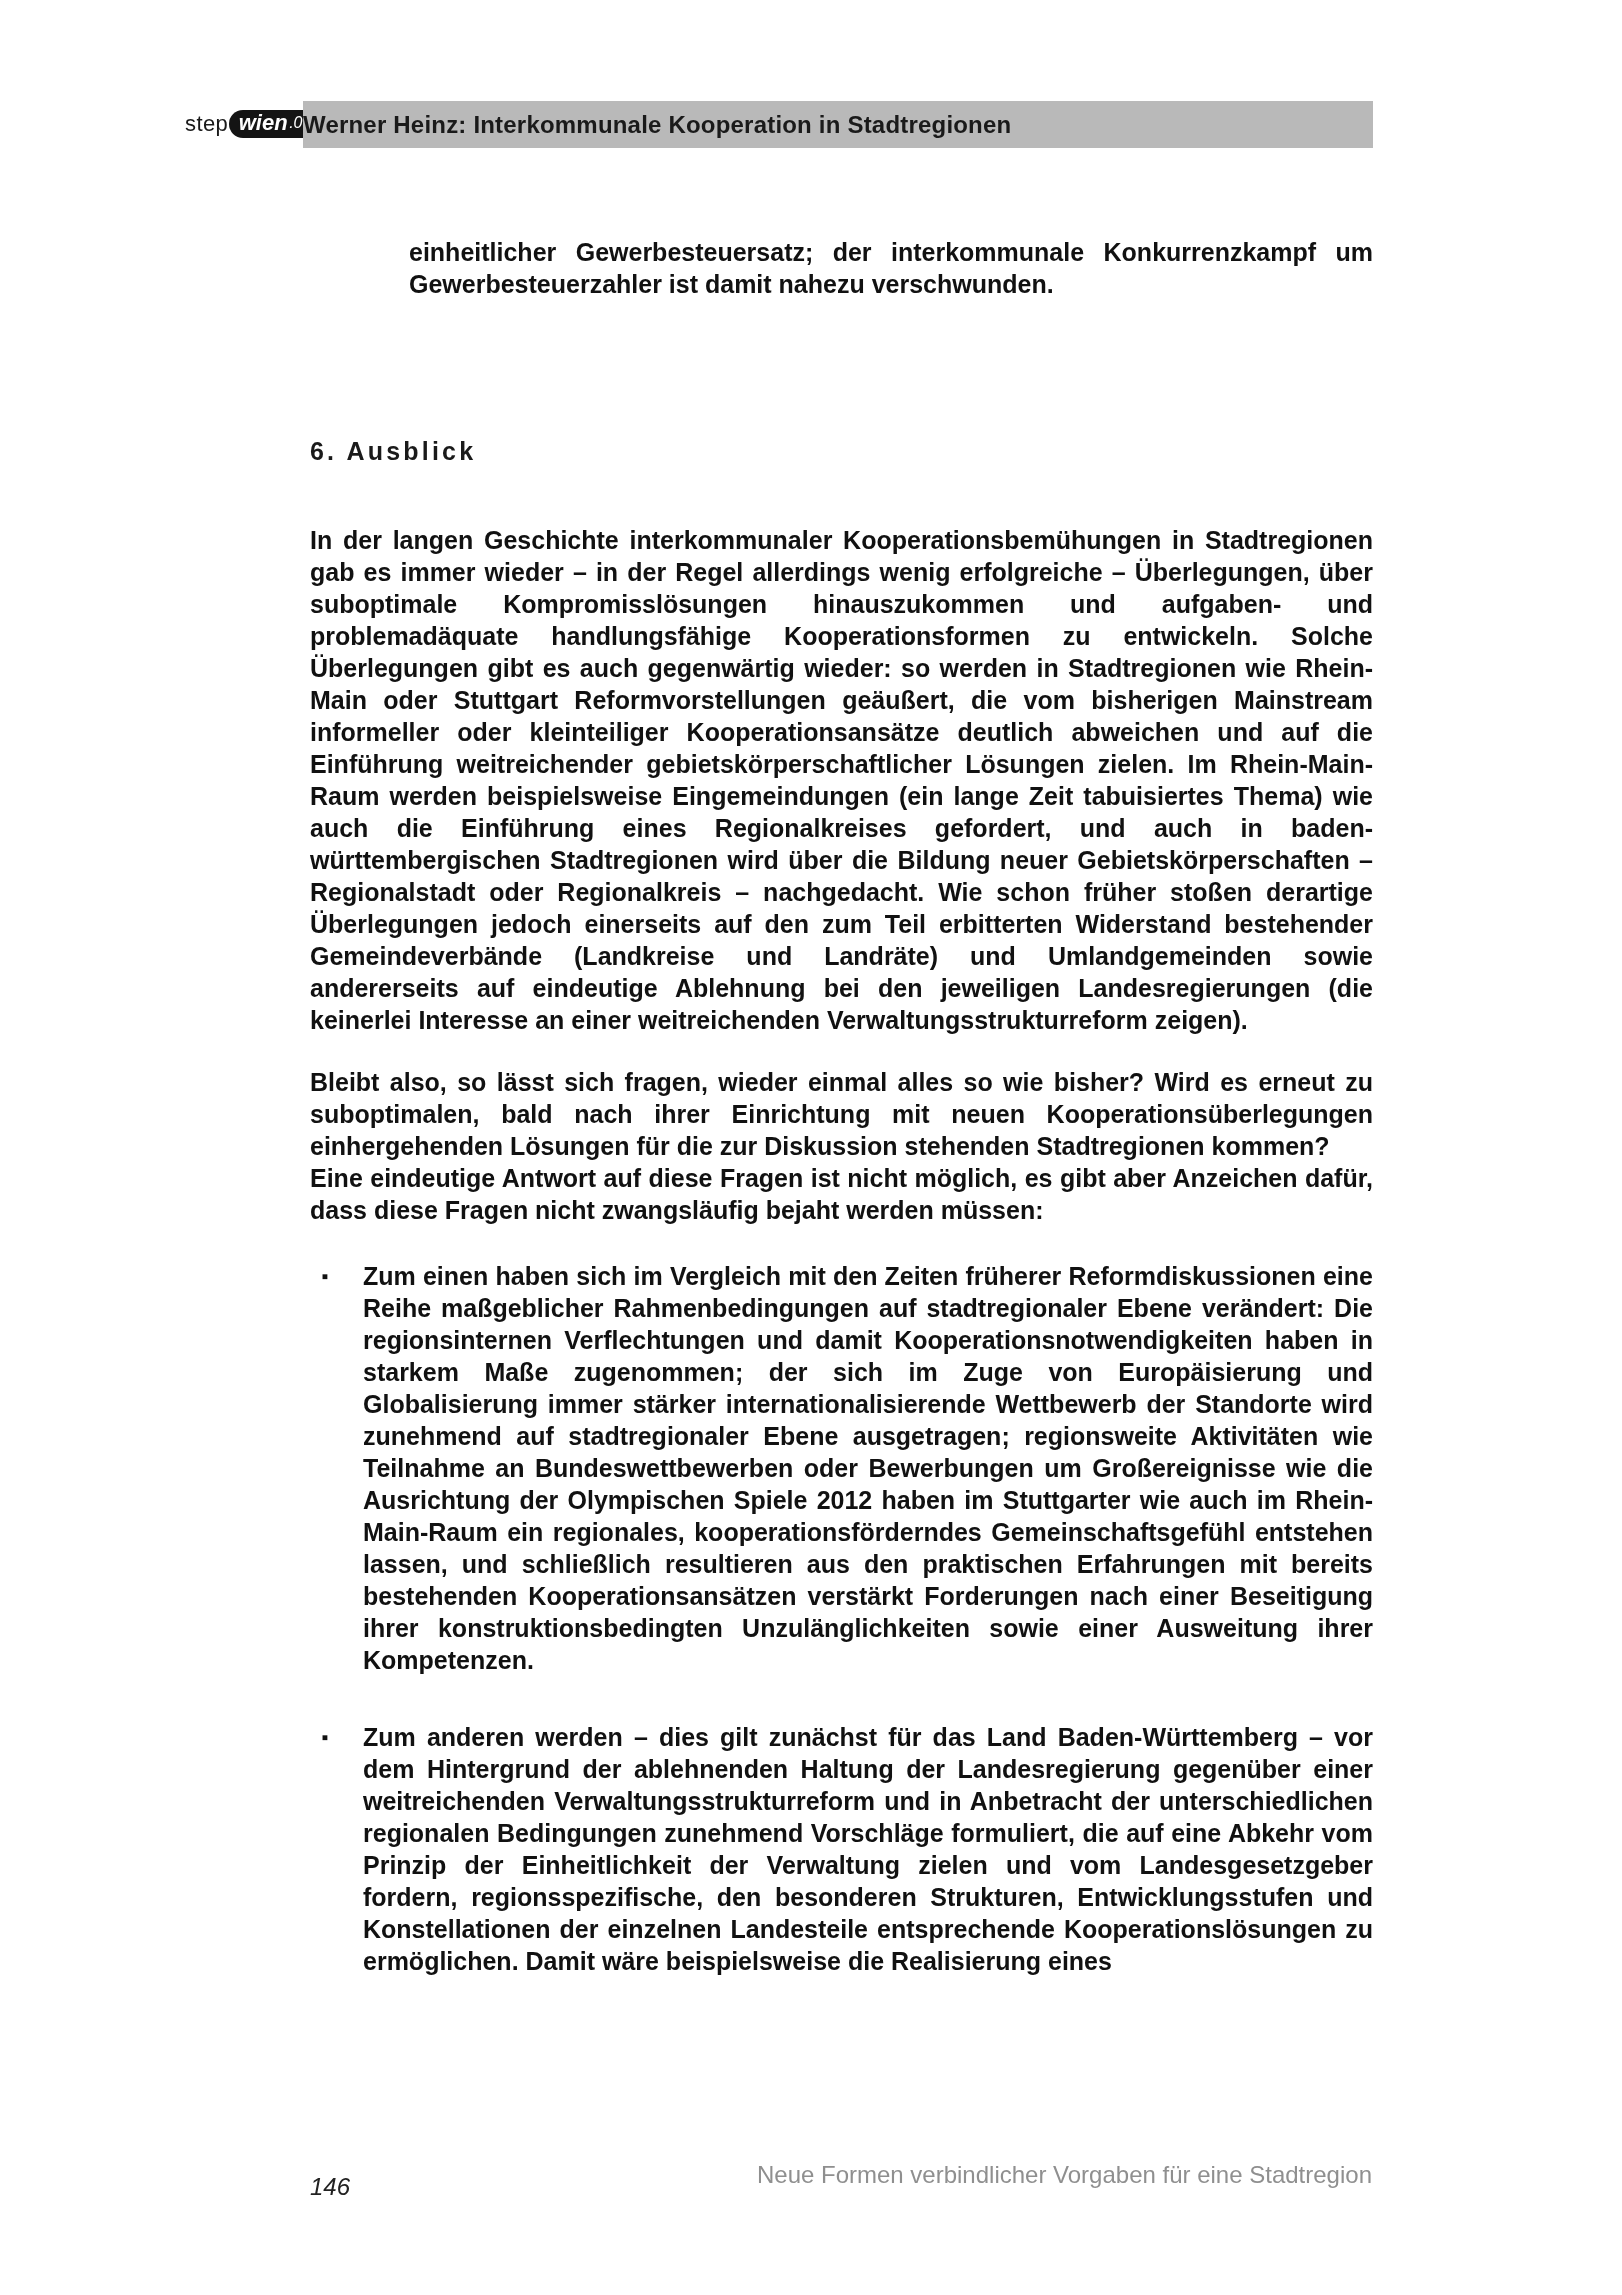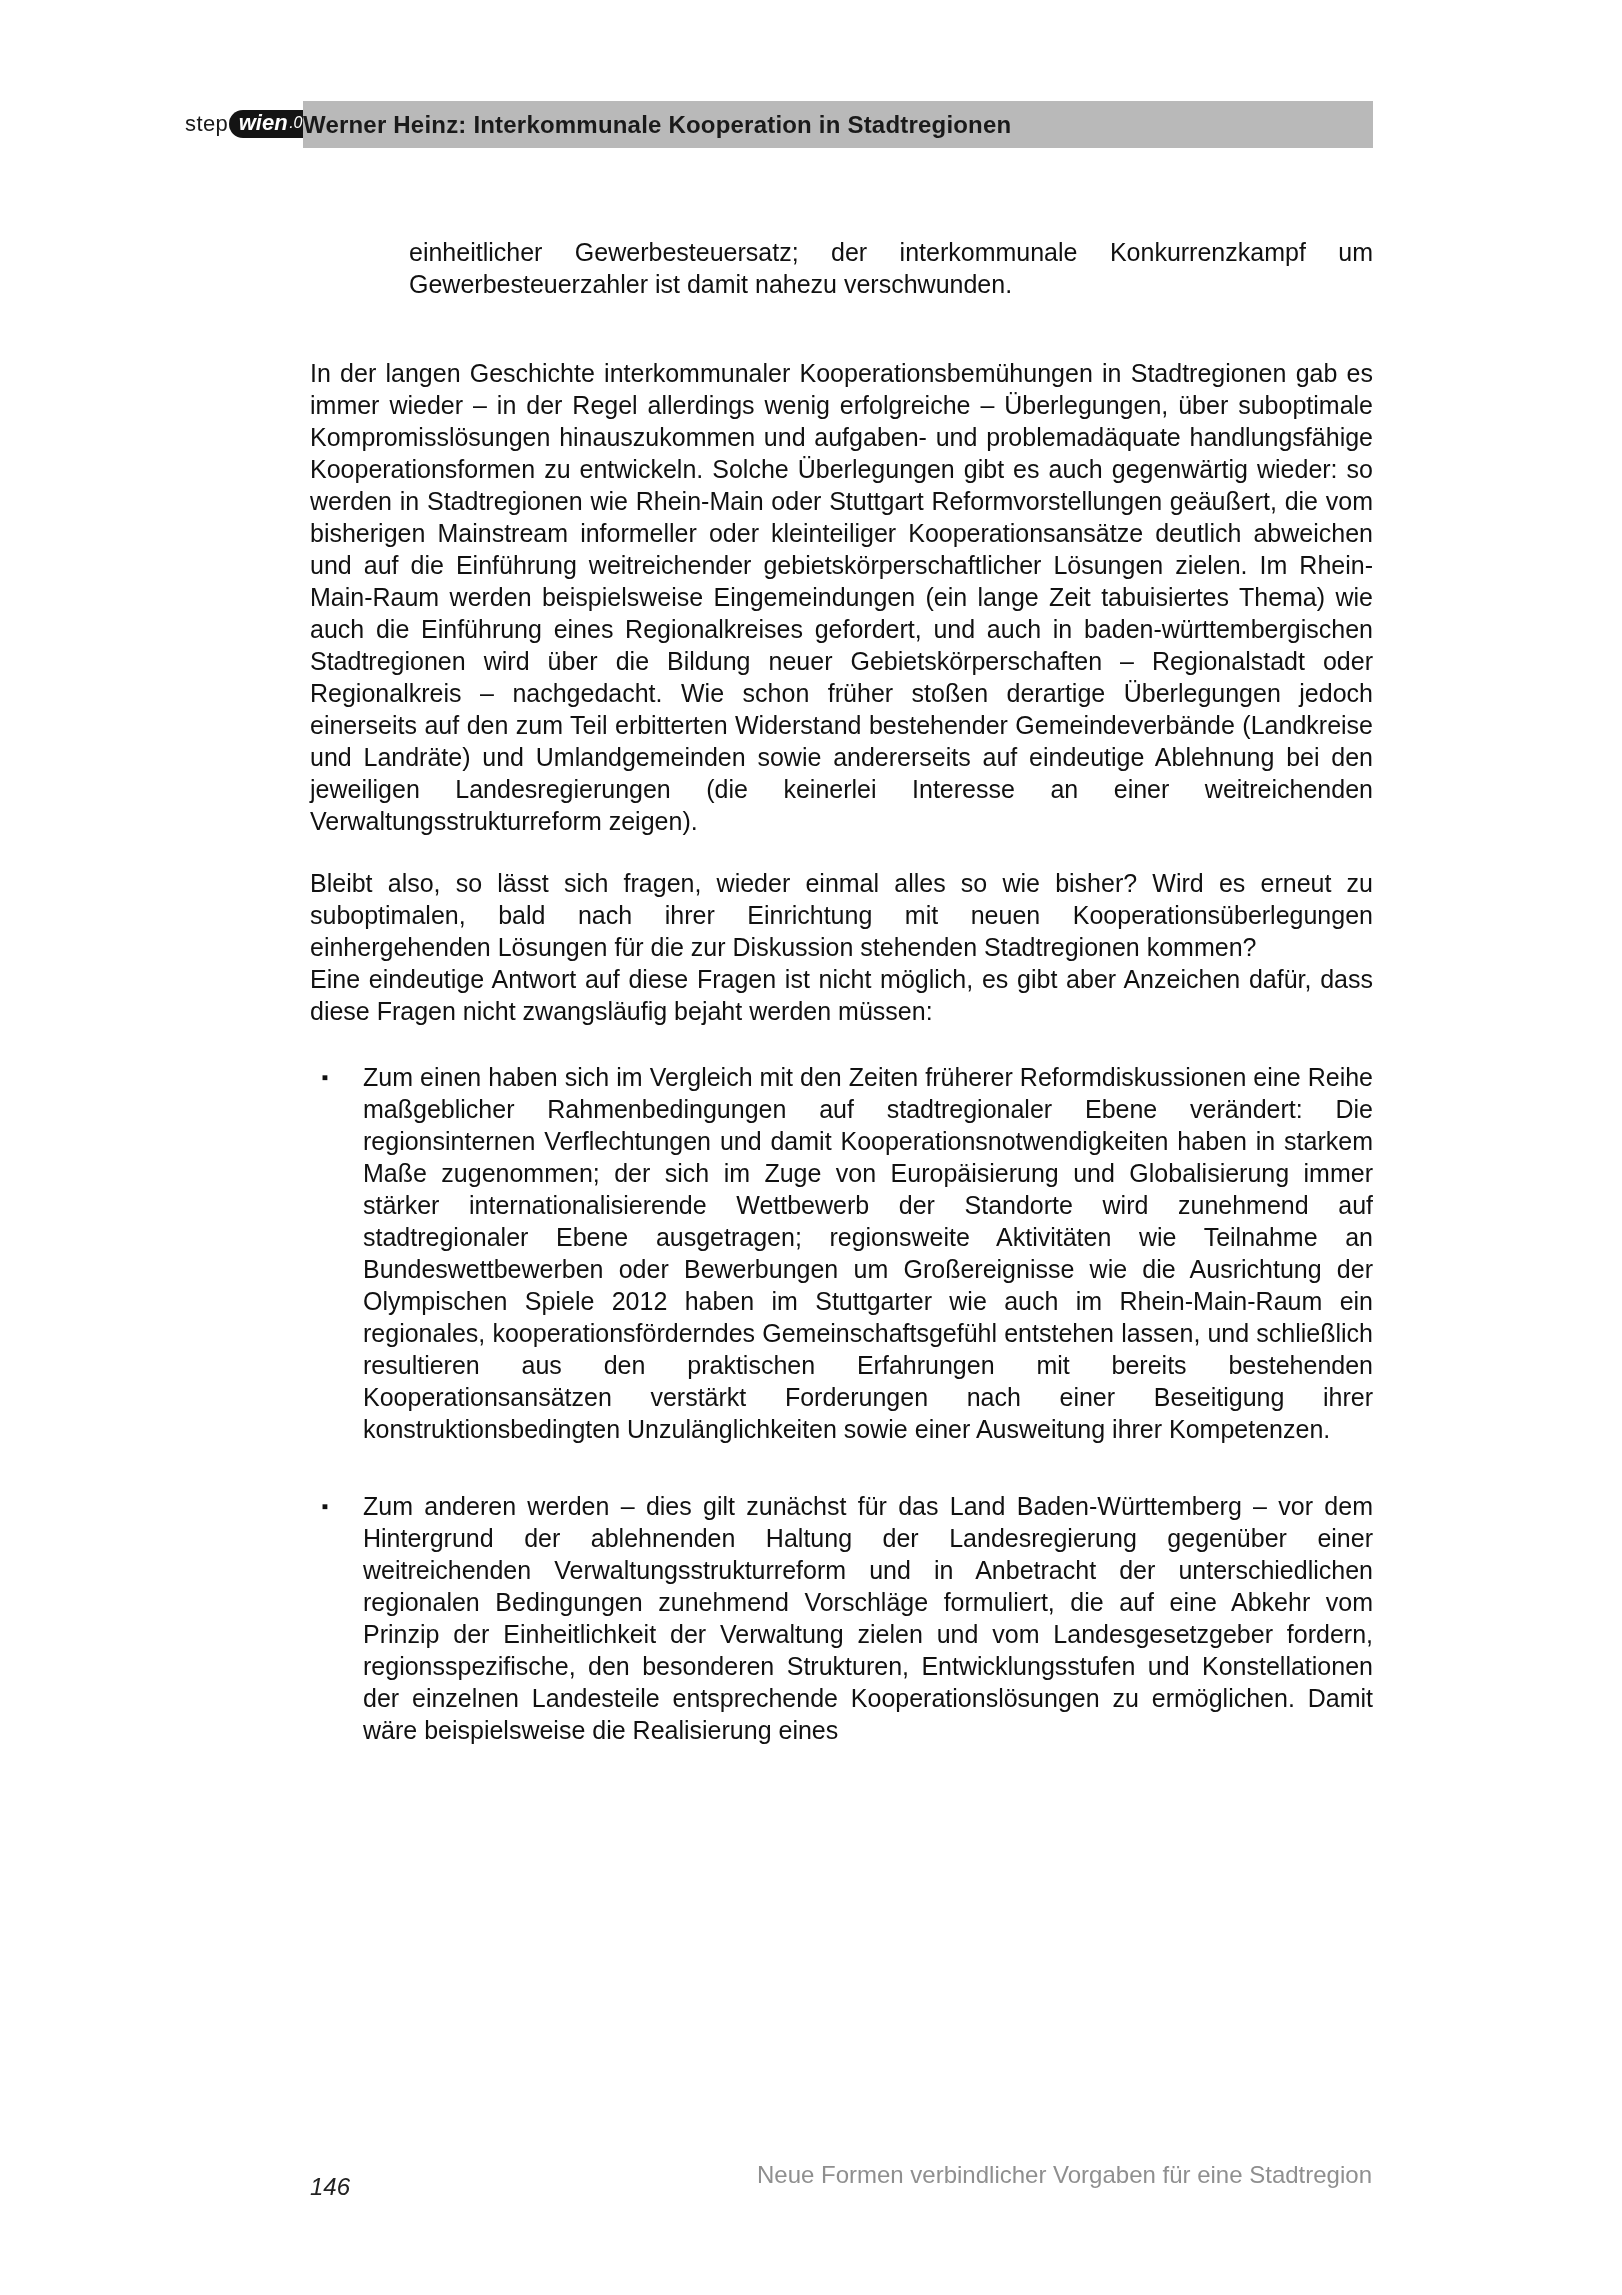--- a/index.html
+++ b/index.html
@@ -32,21 +32,21 @@
     background:var(--pill_bg);color:#ffffff;border-radius:18px;
     padding:2.4px 11.4px 4px 9.7px;margin-left:0.8px;
     font-size:22px;font-style:italic;font-weight:bold;line-height:1;
     display:flex;align-items:center;
   }
   .logo-suffix{font-size:16px;color:#ffffff;font-style:italic;font-weight:normal;margin-left:1.6px;}
 
   
   .content{
     position:absolute;left:310px;top:236px;width:1063px;
-    font-size:25px;line-height:32px;text-align:justify;
+    font-size:25px;line-height:32px;text-align:justify;font-weight:bold;
   }
   .intro{margin-left:99px;width:964px;box-sizing:border-box;}
   .section-heading{
     margin-top:135px;font-size:25px;letter-spacing:3.2px;color:#1a1a1a;
     text-align:left;
   }
   .para-1{margin-top:57px;}
   .para-2a{margin-top:30px;}
   .para-2b{margin-top:0;}
   .bullets{margin-top:34px;}
@@ -82,20 +82,21 @@
     </div>
     <div class="header-bar">
       <span class="header-title">Werner Heinz: Interkommunale Kooperation in Stadtregionen</span>
     </div>
   </div>
 
   <div class="content">
 
     <div class="intro">einheitlicher Gewerbesteuersatz; der interkommunale Konkurrenzkampf um Gewerbesteuerzahler ist damit nahezu verschwunden.</div>
 
+    <div class="section-heading">6. Ausblick</div>
 
     <div class="para-1">In der langen Geschichte interkommunaler Kooperationsbemühungen in Stadtregionen gab es immer wieder – in der Regel allerdings wenig erfolgreiche – Überlegungen, über suboptimale Kompromisslösungen hinauszukommen und aufgaben- und problemadäquate handlungsfähige Kooperationsformen zu entwickeln. Solche Überlegungen gibt es auch gegenwärtig wieder: so werden in Stadtregionen wie Rhein-Main oder Stuttgart Reformvorstellungen geäußert, die vom bisherigen Mainstream informeller oder kleinteiliger Kooperationsansätze deutlich abweichen und auf die Einführung weitreichender gebietskörperschaftlicher Lösungen zielen. Im Rhein-Main-Raum werden beispielsweise Eingemeindungen (ein lange Zeit tabuisiertes Thema) wie auch die Einführung eines Regionalkreises gefordert, und auch in baden-württembergischen Stadtregionen wird über die Bildung neuer Gebietskörperschaften – Regionalstadt oder Regionalkreis – nachgedacht. Wie schon früher stoßen derartige Überlegungen jedoch einerseits auf den zum Teil erbitterten Widerstand bestehender Gemeindeverbände (Landkreise und Landräte) und Umlandgemeinden sowie andererseits auf eindeutige Ablehnung bei den jeweiligen Landesregierungen (die keinerlei Interesse an einer weitreichenden Verwaltungsstrukturreform zeigen).</div>
 
     <div class="para-2a">Bleibt also, so lässt sich fragen, wieder einmal alles so wie bisher? Wird es erneut zu suboptimalen, bald nach ihrer Einrichtung mit neuen Kooperationsüberlegungen einhergehenden Lösungen für die zur Diskussion stehenden Stadtregionen kommen?</div>
     <div class="para-2b">Eine eindeutige Antwort auf diese Fragen ist nicht möglich, es gibt aber Anzeichen dafür, dass diese Fragen nicht zwangsläufig bejaht werden müssen:</div>
 
     <div class="bullets">
       <div class="bullet-item">
         <span class="bullet-marker">▪</span>
         <span class="bullet-text">Zum einen haben sich im Vergleich mit den Zeiten früherer Reformdiskussionen eine Reihe maßgeblicher Rahmenbedingungen auf stadtregionaler Ebene verändert: Die regionsinternen Verflechtungen und damit Kooperationsnotwendigkeiten haben in starkem Maße zugenommen; der sich im Zuge von Europäisierung und Globalisierung immer stärker internationalisierende Wettbewerb der Standorte wird zunehmend auf stadtregionaler Ebene ausgetragen; regionsweite Aktivitäten wie Teilnahme an Bundeswettbewerben oder Bewerbungen um Großereignisse wie die Ausrichtung der Olympischen Spiele 2012 haben im Stuttgarter wie auch im Rhein-Main-Raum ein regionales, kooperationsförderndes Gemeinschaftsgefühl entstehen lassen, und schließlich resultieren aus den praktischen Erfahrungen mit bereits bestehenden Kooperationsansätzen verstärkt Forderungen nach einer Beseitigung ihrer konstruktionsbedingten Unzulänglichkeiten sowie einer Ausweitung ihrer Kompetenzen.</span>

